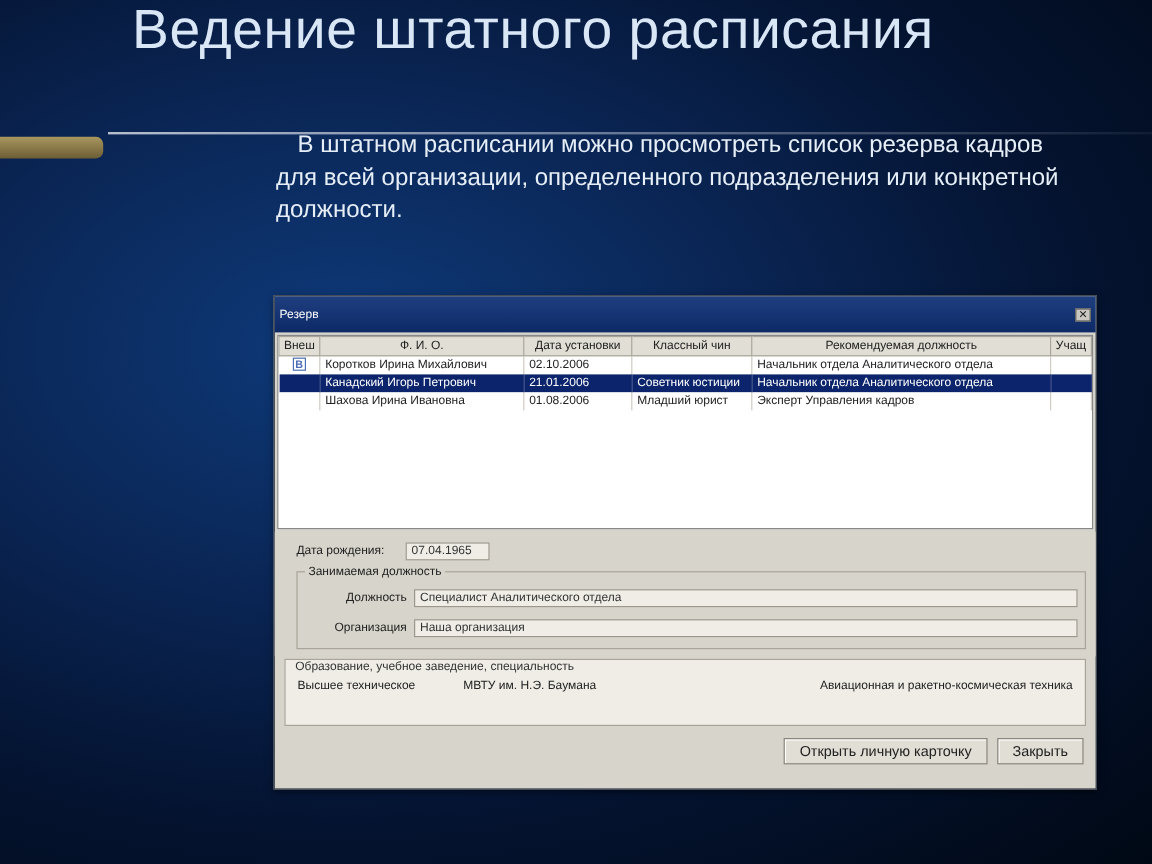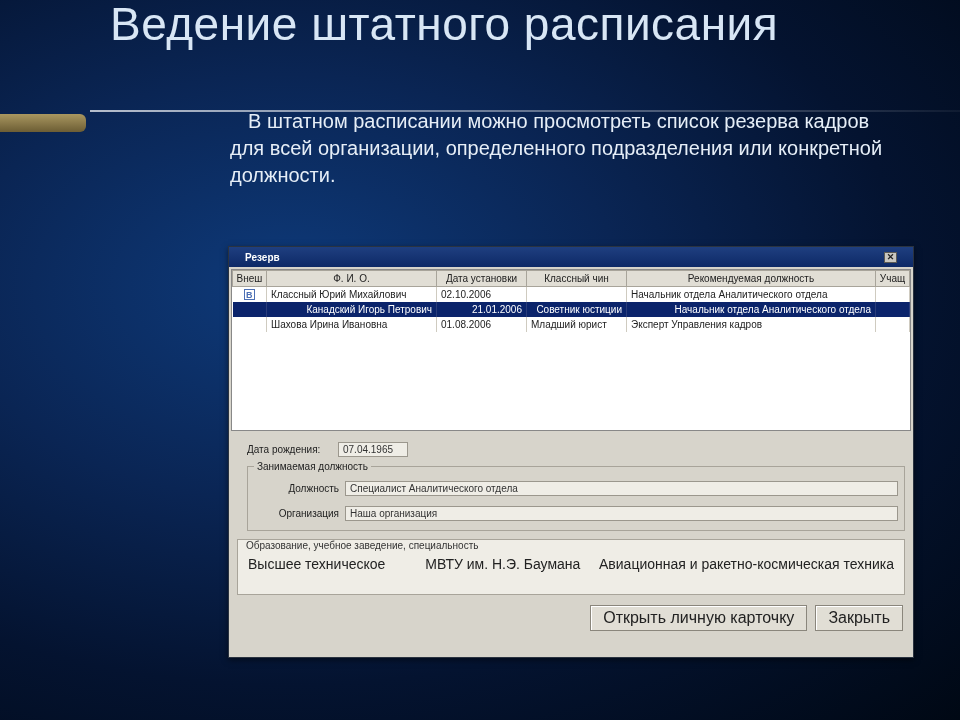--- a/index.html
+++ b/index.html
@@ -50,26 +50,26 @@
     width: 686px;
     height: 412px;
     background: #d7d4cb;
     border: 1px solid #2a3340;
     box-shadow: 0 2px 6px rgba(0,0,0,0.5);
     font-family: Tahoma, Arial, sans-serif;
     font-size: 10px;
     color: #222;
   }
   .titlebar {
-    height: 20px;
+    height: 30px;
     background: linear-gradient(180deg,#1f3f80 0%, #0d2966 100%);
     color: #fff;
-    font-weight: bold;
+    font-weight: normal;
     font-size: 10px;
-    padding: 1px 16px;
+    padding: 1px 4px;
     display: flex;
     justify-content: space-between;
     align-items: center;
   }
   .closebtn {
     width: 13px; height: 11px;
     background: #c9c7c0;
     border: 1px solid #5b5a55;
     color:#222;
     font-size:9px; line-height:9px;
@@ -97,21 +97,21 @@
     color:#222;
   }
   table.grid td {
     border-right:1px solid #cfcbc0;
     padding:1px 4px;
     height:15px;
     white-space:nowrap;
   }
   table.grid tr.rowA { background:#fff; }
   table.grid tr.rowSel { background:#0b246b; color:#fff; }
-  table.grid tr.rowSel td { border-right:1px solid #2a3d7a;text-align:right; }
+  table.grid tr.rowSel td { border-right:1px solid #2a3d7a; }
   .b-icon {
     display:inline-block; width:11px; height:11px;
     border:1px solid #4d70b5;
     color:#4d70b5; font-size:9px; font-weight:bold;
     text-align:center; line-height:10px;
     background:#fff;
   }
   .midpanel {
     background:#d7d4cb;
     padding:6px 8px 4px 18px;
@@ -148,31 +148,31 @@
     margin:2px 8px 4px 8px;
     height:56px;
     position:relative;
     padding:14px 6px 2px 6px;
   }
   .edu-wrap .legendline {
     position:absolute; top:0; left:6px;
     font-size:10px; color:#333;
     background:#efede6; padding:0 2px;
   }
-  .edu-row { display:flex; justify-content:space-between; padding:2px 4px; font-size:14px;}
+  .edu-row { display:flex; justify-content:space-between; padding:2px 4px; font-size:10px;}
   .btn-row {
     display:flex; justify-content:flex-end;
     gap:8px;
     padding:6px 10px;
   }
   .btn {
     background:#e1ded5;
     border:1px solid #8a867c;
     padding:3px 12px;
-    font-size:16px;
+    font-size:12px;
     min-width:68px;
     text-align:center;
     box-shadow: inset 1px 1px 0 #fff;
     cursor:default;
   }
 </style>
 </head>
 <body>
 
 <div class="slide-title">Ведение штатного расписания</div>
@@ -194,21 +194,21 @@
           <th style="width:170px">Ф. И. О.</th>
           <th style="width:90px">Дата установки</th>
           <th style="width:100px">Классный чин</th>
           <th>Рекомендуемая должность</th>
           <th style="width:34px">Учащ</th>
         </tr>
       </thead>
       <tbody>
         <tr class="rowA">
           <td style="text-align:center"><span class="b-icon">В</span></td>
-          <td>Классный Юрий Михайлович</td>
+          <td>Коротков Ирина Михайлович</td>
           <td>02.10.2006</td>
           <td></td>
           <td>Начальник отдела Аналитического отдела</td>
           <td></td>
         </tr>
         <tr class="rowSel">
           <td></td>
           <td>Канадский Игорь Петрович</td>
           <td>21.01.2006</td>
           <td>Советник юстиции</td>

